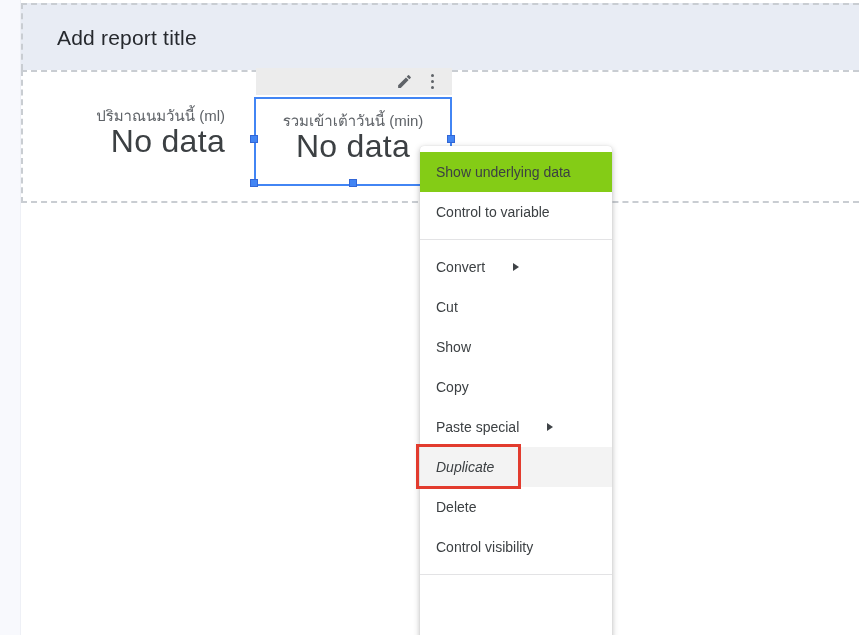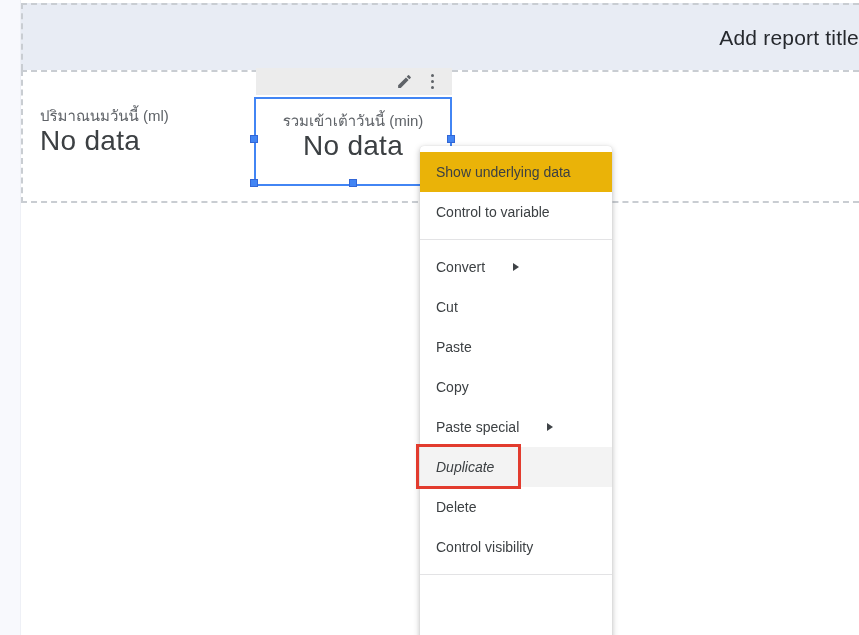--- a/index.html
+++ b/index.html
@@ -12,33 +12,32 @@
     position:absolute; left:0; top:0; width:21px; height:635px;
     background:#f8f9fd; border-right:1px solid #eef0f6;
   }
   
   .title-section {
     position:absolute; left:21px; top:3px; width:838px; height:67px;
     background:#e8ecf4;
     border-top:2px dashed #c9cdd2; border-left:2px dashed #c9cdd2;
     display:flex; align-items:center; padding-left:34px;
     cursor:text;
-    justify-content:flex-end;
   }
   .title-text { font-size:21px; color:#26292e; letter-spacing:.2px; }
   .body-section {
     position:absolute; left:21px; top:70px; width:838px; height:133px;
     background:#ffffff;
     border-top:2px dashed #c9cdd2; border-bottom:2px dashed #c9cdd2;
     border-left:2px dashed #c9cdd2;
   }
   
-  .scorecard { position:absolute; text-align:left; }
+  .scorecard { position:absolute; text-align:right; }
   .sc-label { font-size:15px; color:#5f6368; line-height:19px; white-space:nowrap; }
-  .sc-value { font-size:28px; color:#3c4043; line-height:32px; letter-spacing:.3px; }
+  .sc-value { font-size:32px; color:#3c4043; line-height:32px; letter-spacing:.3px; }
   .scorecard-left { left:40px; top:106px; width:185px; }
   .widget-selected {
     position:absolute; left:254px; top:97px; width:198px; height:89px;
     border:2px solid #4285f4; background:#fff;
     display:flex; flex-direction:column; align-items:center; padding-top:12px;
   }
   
   .widget-toolbar {
     position:absolute; left:256px; top:68px; width:196px; height:27px;
     background:#ececec;
@@ -64,21 +63,21 @@
     position:absolute; left:420px; top:146px; width:192px; min-height:505px;
     background:#ffffff; border-radius:4px; z-index:5;
     box-shadow:0 2px 6px rgba(0,0,0,.28), 0 0 1px rgba(0,0,0,.14);
     padding:6px 0 10px 0;
   }
   .menu-item {
     height:40px; line-height:40px; padding-left:16px;
     font-size:14px; color:#3c4043; cursor:pointer; white-space:nowrap;
     display:flex; align-items:center;
   }
-  .menu-item.hovered   { background:#eab308; }
+  .menu-item.hovered   { background:#84cc16; }
   .menu-item.hilite    { background:#f3f3f3;font-style:italic; }
   .menu-sep { height:1px; background:#e3e3e5; margin:7px 0; }
   .submenu-arrow {
     display:inline-block; width:0; height:0; margin-left:28px;
     border-left:6px solid #3f4347;
     border-top:4px solid transparent; border-bottom:4px solid transparent;
   }
   
   .annotation-box {
     position:absolute; left:416px; top:444px; width:105px; height:45px;
@@ -134,21 +133,21 @@
   </div>
   <div class="menu-sep"></div>
   <div class="menu-item">
     <span>Convert</span>
     <span class="submenu-arrow"></span>
   </div>
   <div class="menu-item">
     <span>Cut</span>
   </div>
   <div class="menu-item">
-    <span>Paste</span>
+    <span>Show</span>
   </div>
   <div class="menu-item">
     <span>Copy</span>
   </div>
   <div class="menu-item">
     <span>Paste special</span>
     <span class="submenu-arrow"></span>
   </div>
   <div class="menu-item hilite">
     <span>Duplicate</span>

